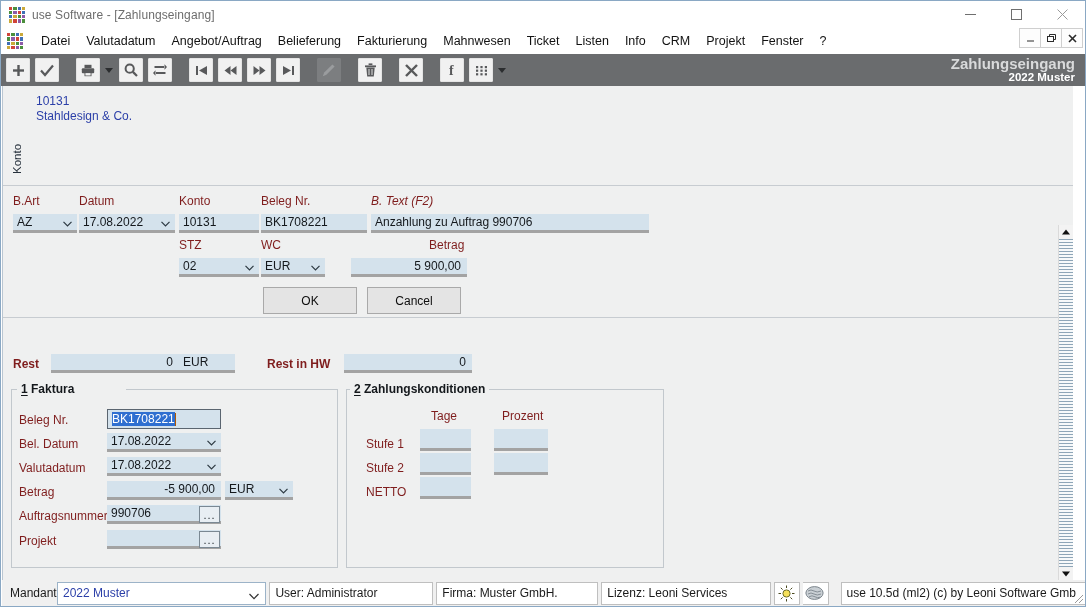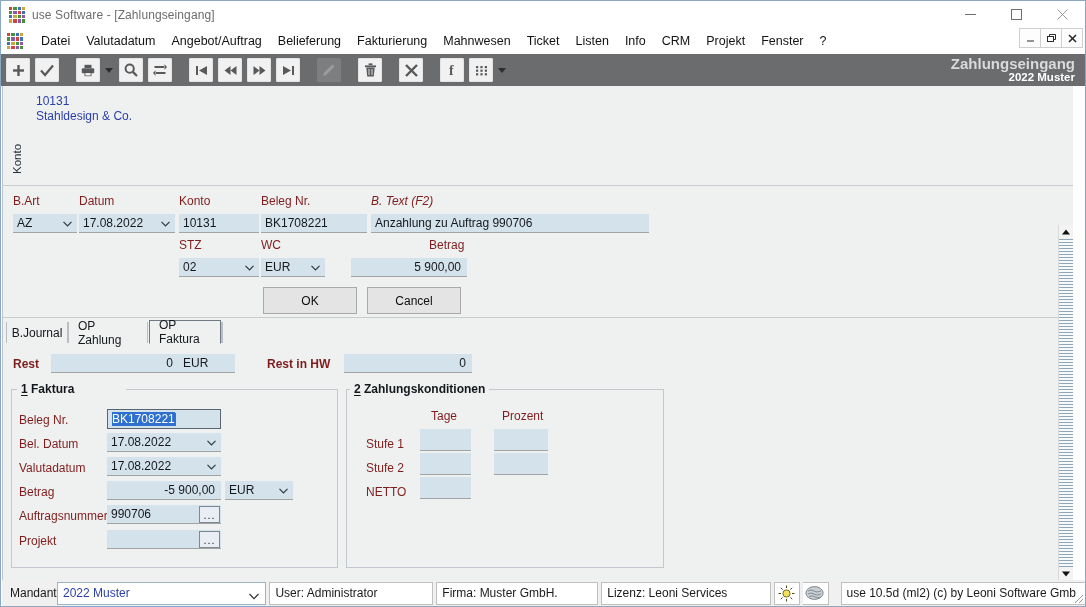--- a/index.html
+++ b/index.html
@@ -105,21 +105,21 @@
   .konto-line2 { position: absolute; left: 33px; top: 23px; font-size: 12px; color: #2b3fa8; }
   .sep-h {
     position: absolute; left: 0; width: 1070px; height: 1px; background: #c7ccd1;
   }
 
   
   .lbl { position: absolute; font-size: 12px; color: #7f1d1d; white-space: nowrap; }
   .lbl-b { font-weight: bold; }
   .fld {
     position: absolute; box-sizing: border-box;
-    background: #d4e2ec; border: none; border-bottom: 1px solid #a3a3a3;
+    background: #d4e2ec; border: none; border-bottom: 3px solid #a3a3a3;
     font-size: 12px; color: #14181c;
     display: flex; align-items: center; padding: 0 4px;
     height: 19px;
   }
   .fld.num { justify-content: flex-end; padding-right: 6px; }
   .fld.boxed {
     border: 1px solid #5a6570; background: #d4e2ec;
   }
   .combo-arrow {
     position: absolute; right: 4px; top: 4px; width: 11px; height: 11px;
@@ -504,32 +504,20 @@
       <div class="btn" style="left:260px; top:201px; width:94px;">
         <span>OK</span>
       </div>
       <div class="btn" style="left:364px; top:201px; width:94px;">
         <span>Cancel</span>
       </div>
     </div>
 
     <div class="sep-h" style="top:231px;"></div>
 
-    <div class="tabstrip">
-      <div class="tab" style="left:3px; width:62px;">
-        <span>B.Journal</span>
-      </div>
-      <div class="tab" style="left:65px; width:80px;">
-        <span>OP Zahlung</span>
-      </div>
-      <div class="tab active" style="left:146px; width:72px;">
-        <span>OP Faktura</span>
-      </div>
-      <div class="tab" style="left:218px; width:0px; padding:0;"></div>
-    </div>
 
     <div>
       <span class="lbl lbl-b" style="left:10px; top:271px;">Rest</span>
       <div class="fld num" style="left:48px; top:268px; width:128px;">
         <span>0</span>
       </div>
       <div class="fld" style="left:176px; top:268px; width:56px;">
         <span>EUR</span>
       </div>
       <span class="lbl lbl-b" style="left:264px; top:271px;">Rest in HW</span>

